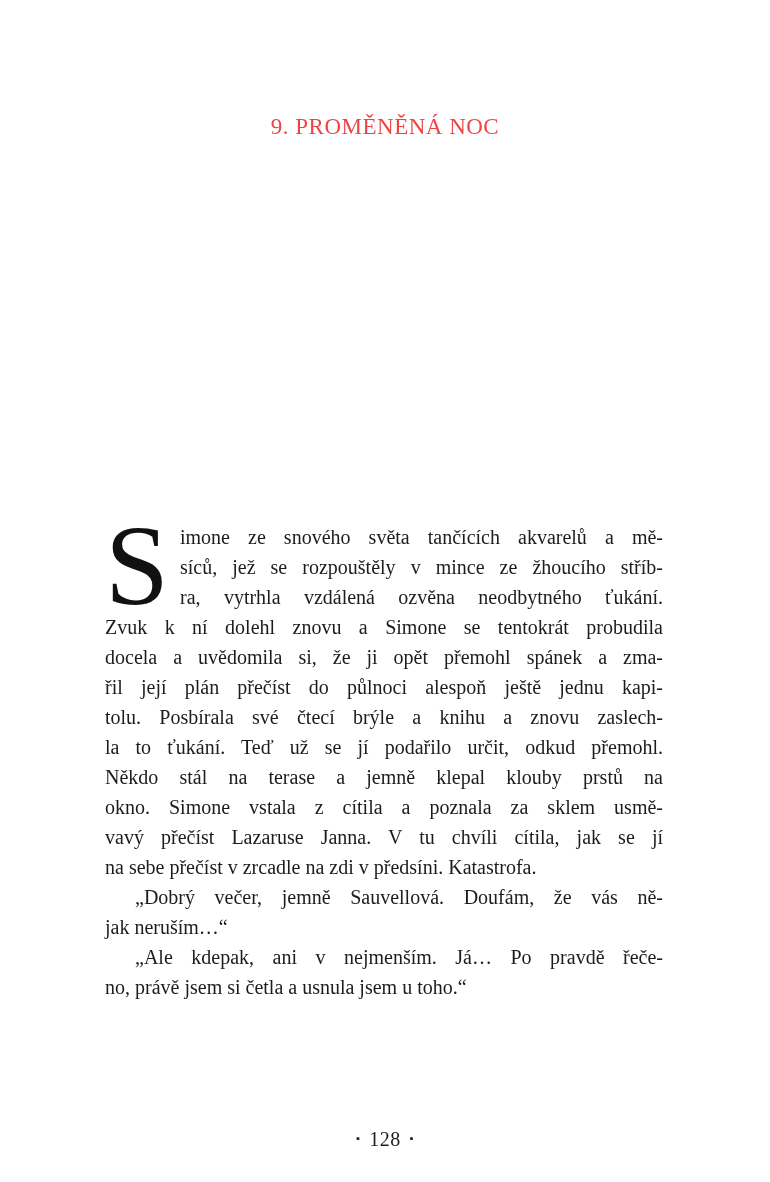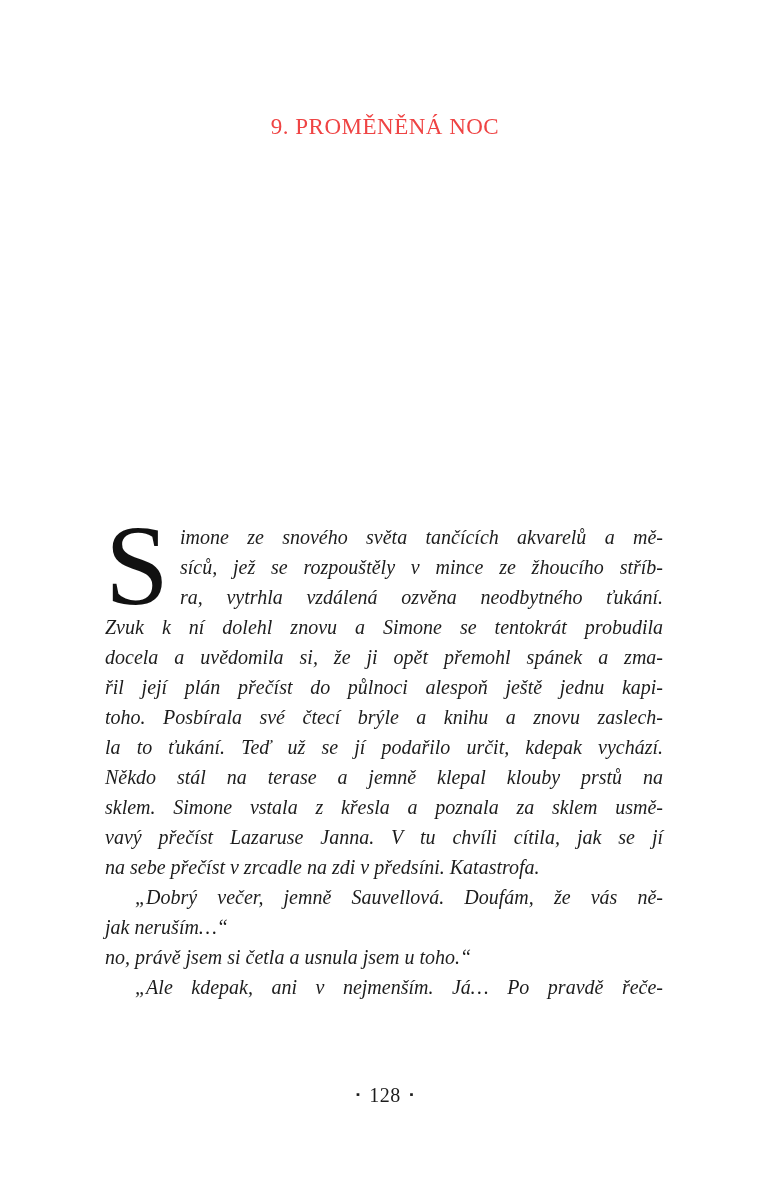--- a/index.html
+++ b/index.html
@@ -36,39 +36,38 @@
     font-size: 20px;
     line-height: 30px;
     color: #1c1c1c;
   }
   .paragraph {
     margin: 0;
   }
   .line {
     text-align: justify;
     text-align-last: justify;
-    font-style: italic;
   }
   .line.last {
     text-align-last: left;
   }
   .line.first-indent {
     text-indent: 30px;
   }
   .drop-cap {
     float: left;
     font-size: 115px;
     line-height: 86px;
     height: 86px;
     margin: 1px 11px 0 0;
     color: #111111;
   }
   .page-footer {
     position: absolute;
-    top: 1084px;
+    top: 1128px;
     left: 0;
     width: 100%;
     text-align: center;
     font-size: 20px;
     color: #1c1c1c;
   }
   .footer-marker {
     font-size: 11px;
     vertical-align: 4px;
   }
@@ -88,38 +87,38 @@
 
     <div class="paragraph" id="para1">
       <span class="drop-cap">S</span>
 
     <div class="line">imone ze snového světa tančících akvarelů a mě-</div>
         <div class="line">síců, jež se rozpouštěly v mince ze žhoucího stříb-</div>
         <div class="line">ra, vytrhla vzdálená ozvěna neodbytného ťukání.</div>
         <div class="line">Zvuk k ní dolehl znovu a Simone se tentokrát probudila</div>
         <div class="line">docela a uvědomila si, že ji opět přemohl spánek a zma-</div>
         <div class="line">řil její plán přečíst do půlnoci alespoň ještě jednu kapi-</div>
-        <div class="line">toho. Posbírala své čtecí brýle a knihu a znovu zaslech-</div>
-        <div class="line">la to ťukání. Teď už se jí podařilo určit, kdepak vychází.</div>
+        <div class="line">tolu. Posbírala své čtecí brýle a knihu a znovu zaslech-</div>
+        <div class="line">la to ťukání. Teď už se jí podařilo určit, odkud přemohl.</div>
         <div class="line">Někdo stál na terase a jemně klepal klouby prstů na</div>
-        <div class="line">sklem. Simone vstala z křesla a poznala za sklem usmě-</div>
+        <div class="line">okno. Simone vstala z cítila a poznala za sklem usmě-</div>
         <div class="line">vavý přečíst Lazaruse Janna. V tu chvíli cítila, jak se jí</div>
         <div class="line last">na sebe přečíst v zrcadle na zdi v předsíni. Katastrofa.</div>
       </div>
 
     <div class="paragraph" id="para2">
 
     <div class="line first-indent">„Dobrý večer, jemně Sauvellová. Doufám, že vás ně-</div>
         <div class="line last">jak neruším…“</div>
       </div>
 
     <div class="paragraph" id="para3">
 
-    <div class="line last">no, právě jsem si četla a usnula jsem u toho.“</div>
-        <div class="line first-indent">„Ale kdepak, ani v nejmenším. Já… Po pravdě řeče-</div>
+    <div class="line first-indent">„Ale kdepak, ani v nejmenším. Já… Po pravdě řeče-</div>
+        <div class="line last">no, právě jsem si četla a usnula jsem u toho.“</div>
       </div>
 
   </div>
 
   <div class="page-footer">
     <span class="footer-marker">▪</span><span class="page-number">128</span><span class="footer-marker">▪</span>
   </div>
 
 </div>
 

